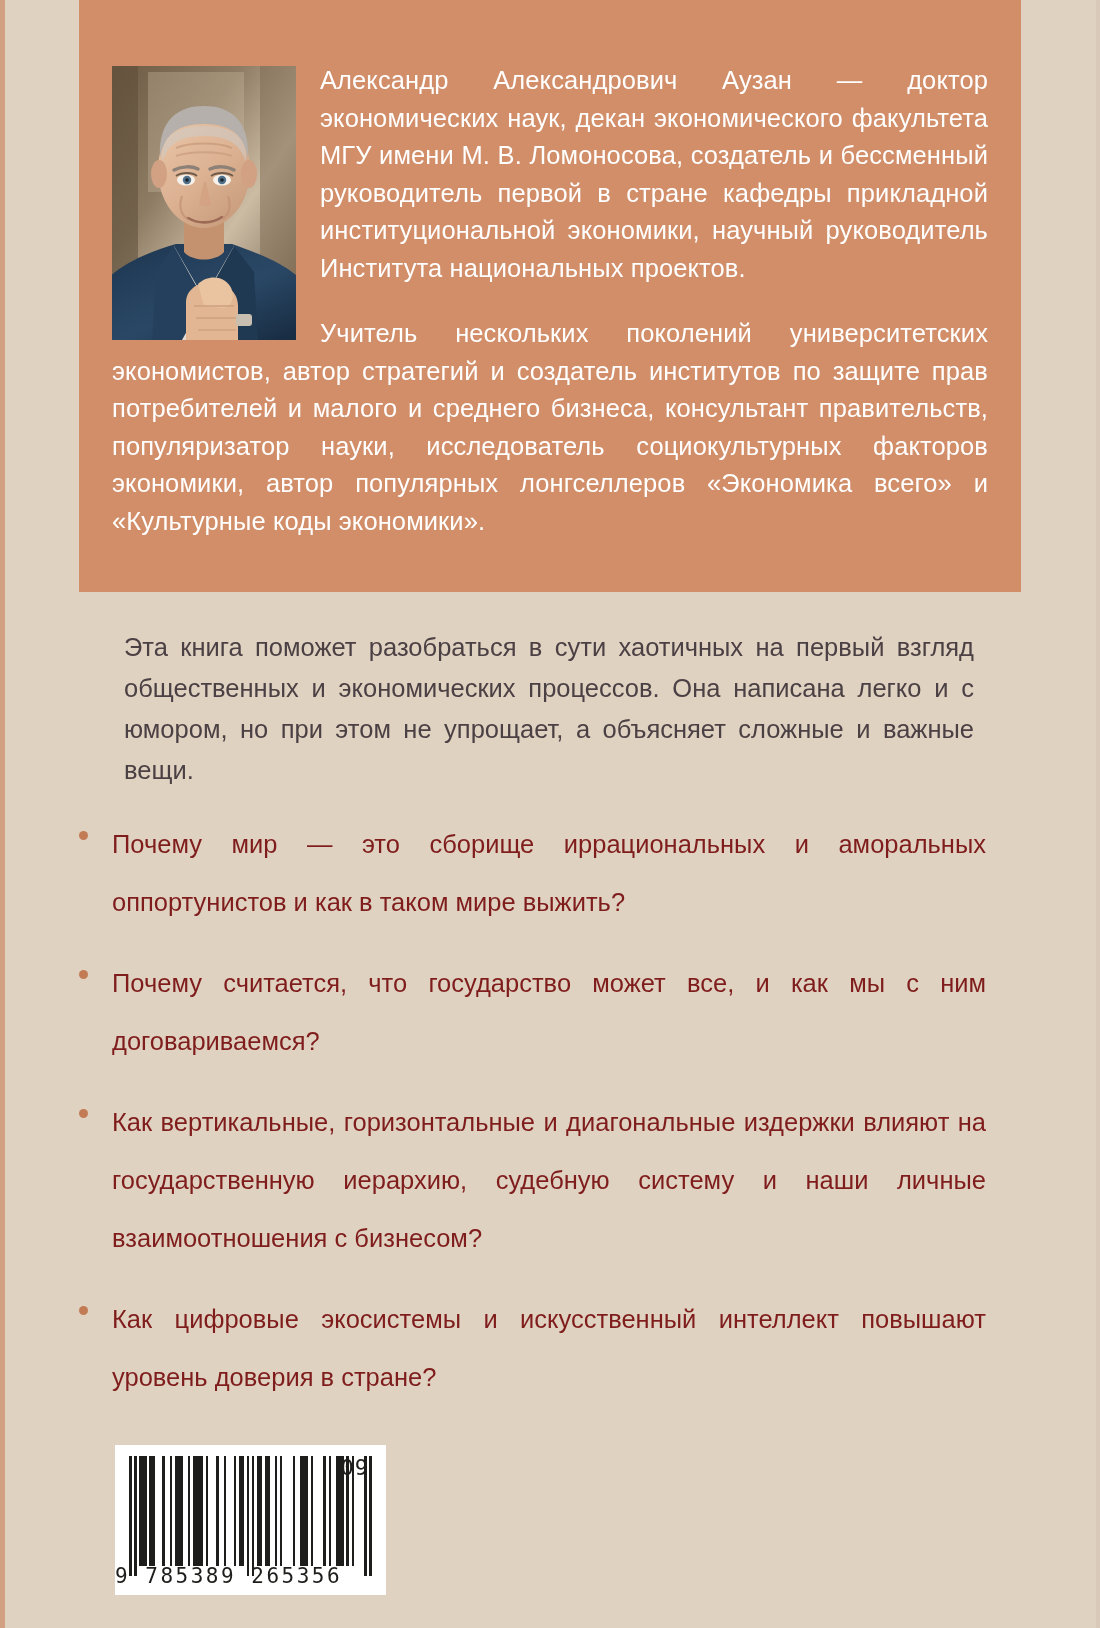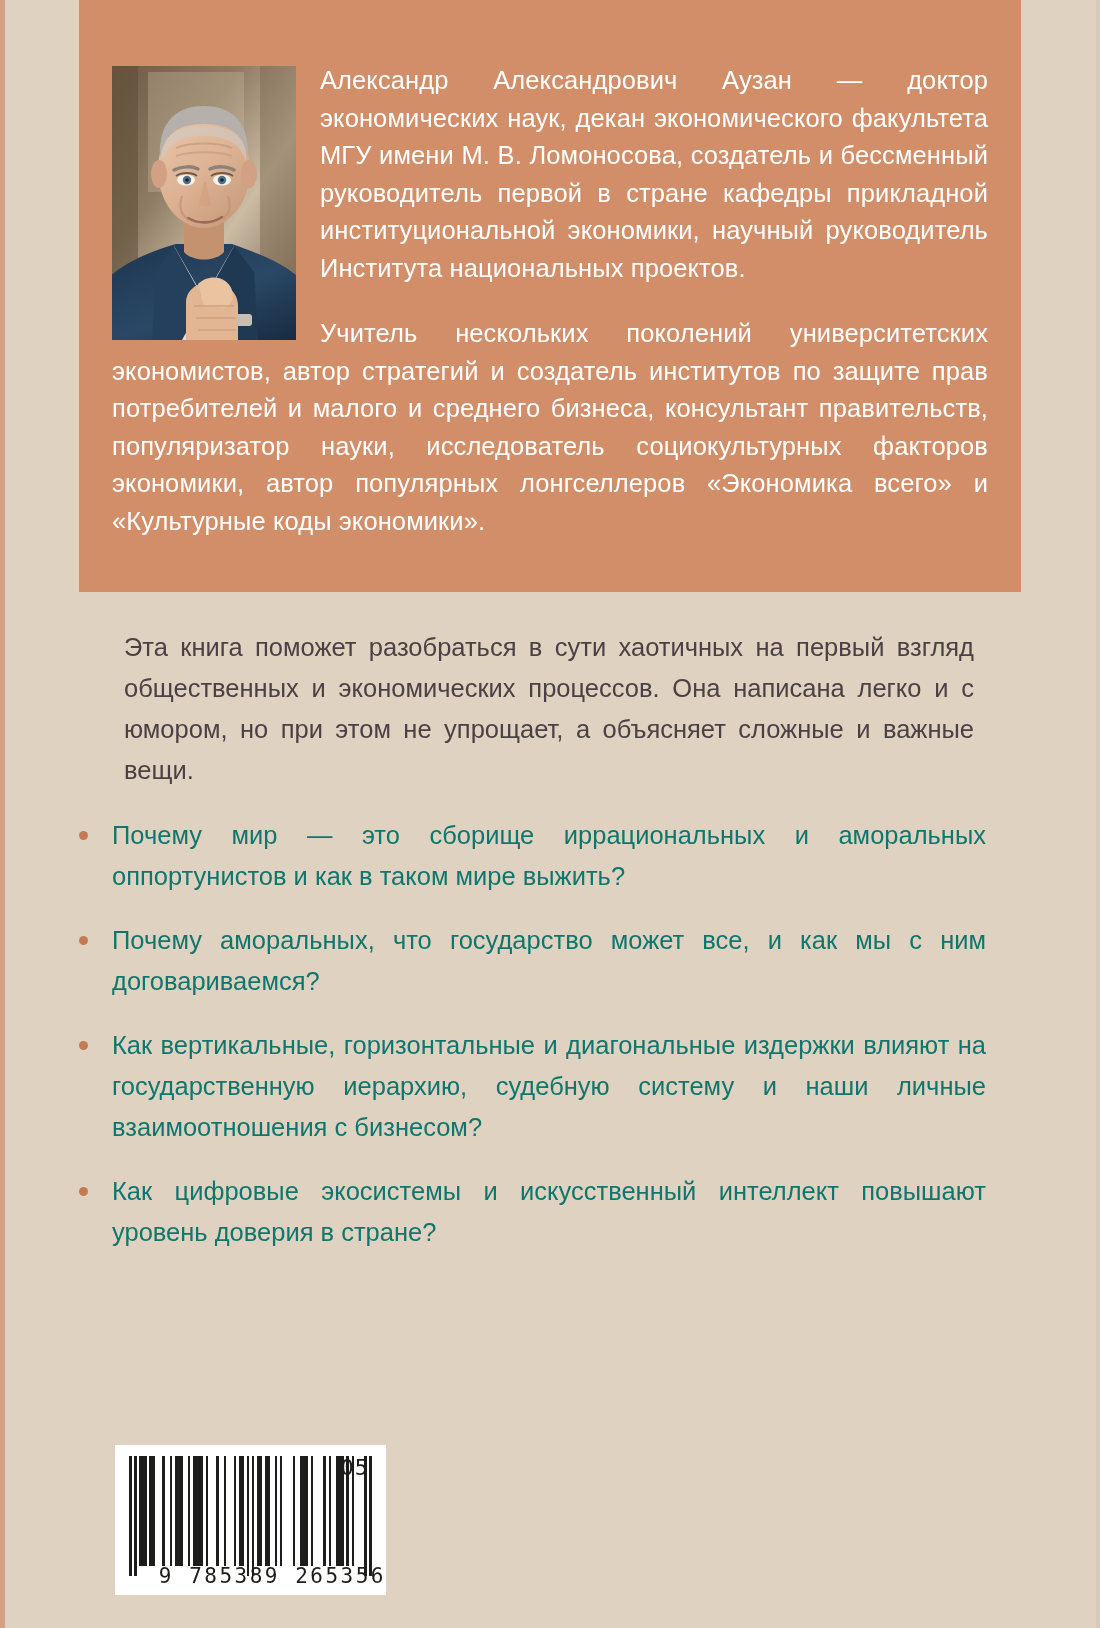--- a/index.html
+++ b/index.html
@@ -97,23 +97,23 @@
   }
   .qlist {
     list-style: none;
     margin: 24px 0 0 0;
     padding: 0;
   }
   .qitem {
     position: relative;
     padding: 0 35px 0 33px;
     margin-bottom: 23px;
-    color: #0f766e;
+    color: #7f1d1d;
     font-size: 25.5px;
-    line-height: 41px;
+    line-height: 58px;
     text-align: justify;
   }
   .qitem .bullet {
     position: absolute;
     left: 0px;
     top: 16px;
     width: 9px;
     height: 9px;
     border-radius: 50%;
     background: #c27b55;
@@ -138,21 +138,21 @@
   .bc {
     position: absolute;
     background: #1d1d1b;
     top: 0;
   }
   .barcode-digits {
     position: absolute;
     left: 0px;
     top: 119px;
     width: 271px;
-    text-align: right;
+    text-align: left;
     font-family: "DejaVu Sans Mono", monospace;
     font-size: 21px;
     letter-spacing: 2.5px;
     color: #1d1d1b;
   }
   .addon-label {
     position: absolute;
     right: 17px;
     top: 10px;
     font-family: "DejaVu Sans Mono", monospace;
@@ -265,21 +265,21 @@
   <div class="body-section">
     <p class="intro">Эта книга поможет разобраться в сути хаотичных на первый взгляд общественных и экономических процессов. Она написана легко и с юмором, но при этом не упрощает, а объясняет сложные и важные вещи.</p>
 
     <ul class="qlist">
       <li class="qitem">
         <span class="bullet"></span>
         <span>Почему мир — это сборище иррациональных и аморальных оппортунистов и как в таком мире выжить?</span>
       </li>
       <li class="qitem">
         <span class="bullet"></span>
-        <span>Почему аморальных, что государство может все, и как мы с ним договариваемся?</span>
+        <span>Почему считается, что государство может все, и как мы с ним договариваемся?</span>
       </li>
       <li class="qitem">
         <span class="bullet"></span>
         <span>Как вертикальные, горизонтальные и диагональные издержки влияют на государственную иерархию, судебную систему и наши личные взаимоотношения с бизнесом?</span>
       </li>
       <li class="qitem">
         <span class="bullet"></span>
         <span>Как цифровые экосистемы и искусственный интеллект повышают уровень доверия в стране?</span>
       </li>
     </ul>
@@ -312,16 +312,16 @@
         <div class="bc" style="left: 181.611px; width: 2.55789px; height: 110px;"></div>
         <div class="bc" style="left: 194.4px; width: 2.55789px; height: 110px;"></div>
         <div class="bc" style="left: 199.516px; width: 2.55789px; height: 110px;"></div>
         <div class="bc" style="left: 207.189px; width: 7.67368px; height: 110px;"></div>
         <div class="bc" style="left: 217.421px; width: 2.55789px; height: 110px;"></div>
         <div class="bc" style="left: 222.537px; width: 2.55789px; height: 110px;"></div>
         <div class="bc" style="left: 235.326px; width: 2.55789px; height: 120px;"></div>
         <div class="bc" style="left: 240.442px; width: 2.55789px; height: 120px;"></div>
       </div>
     <div class="barcode-digits">9 785389 265356</div>
-    <div class="addon-label">05</div>
+    <div class="addon-label">09</div>
   </div>
 
 </div>
 
 </body></html>

